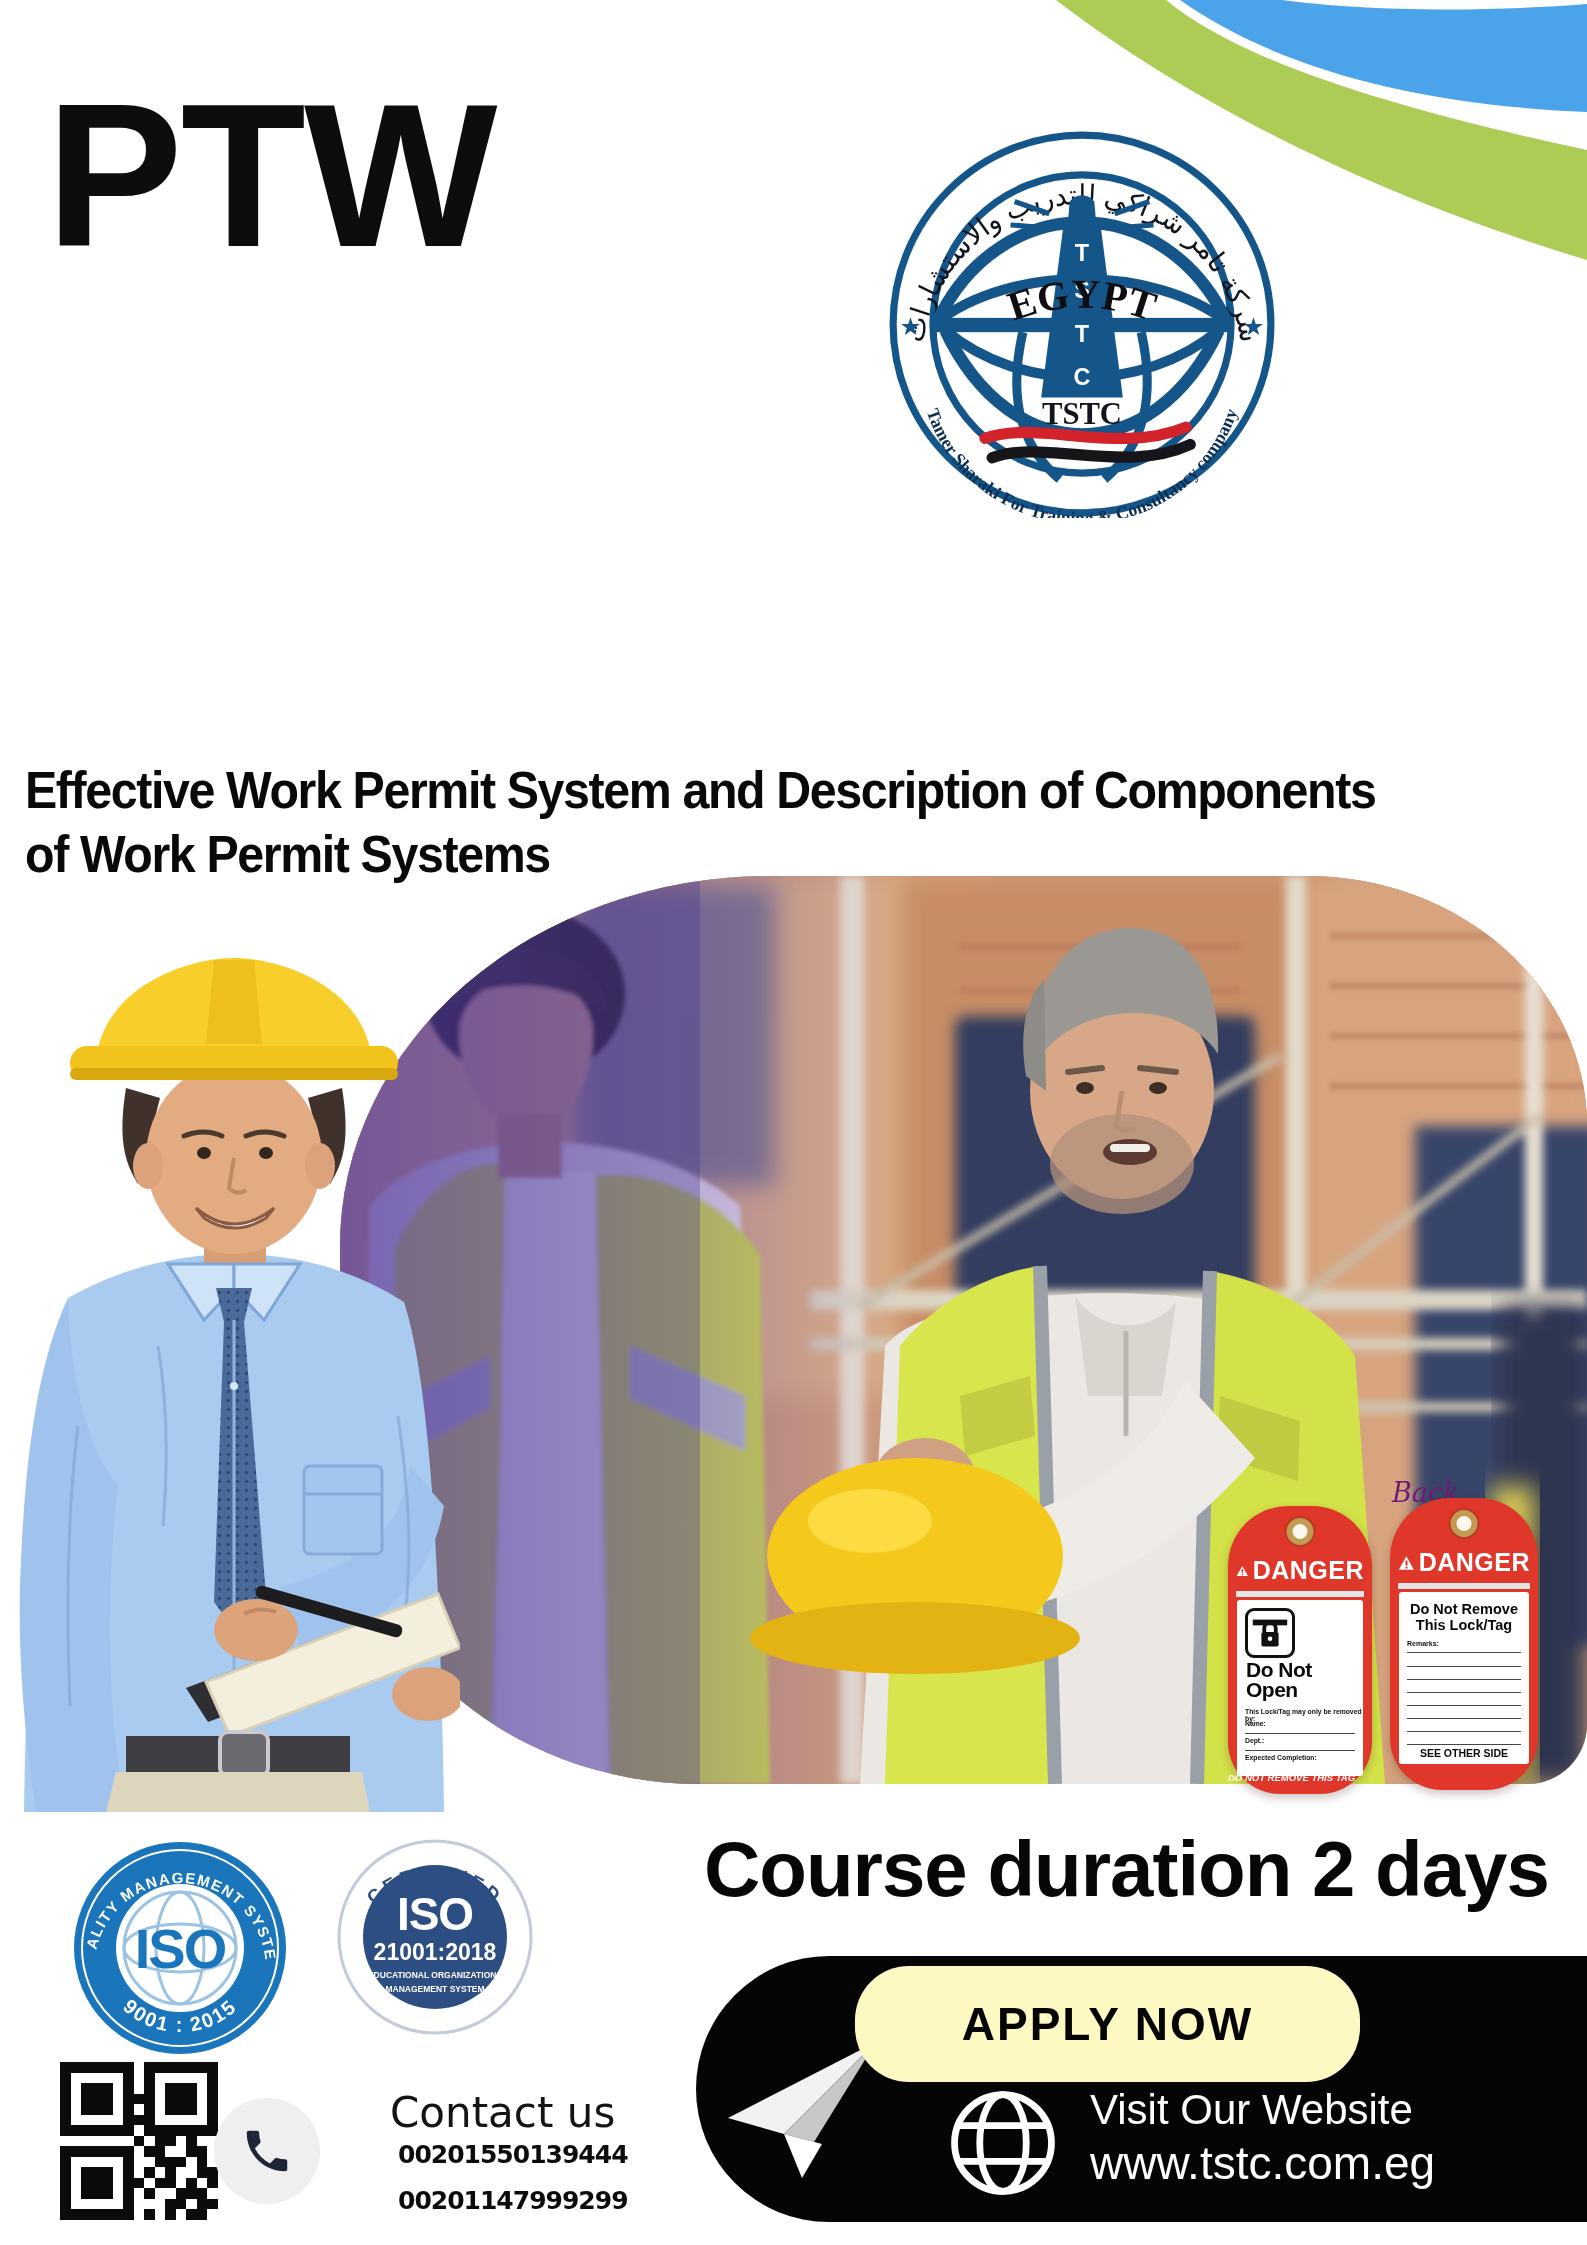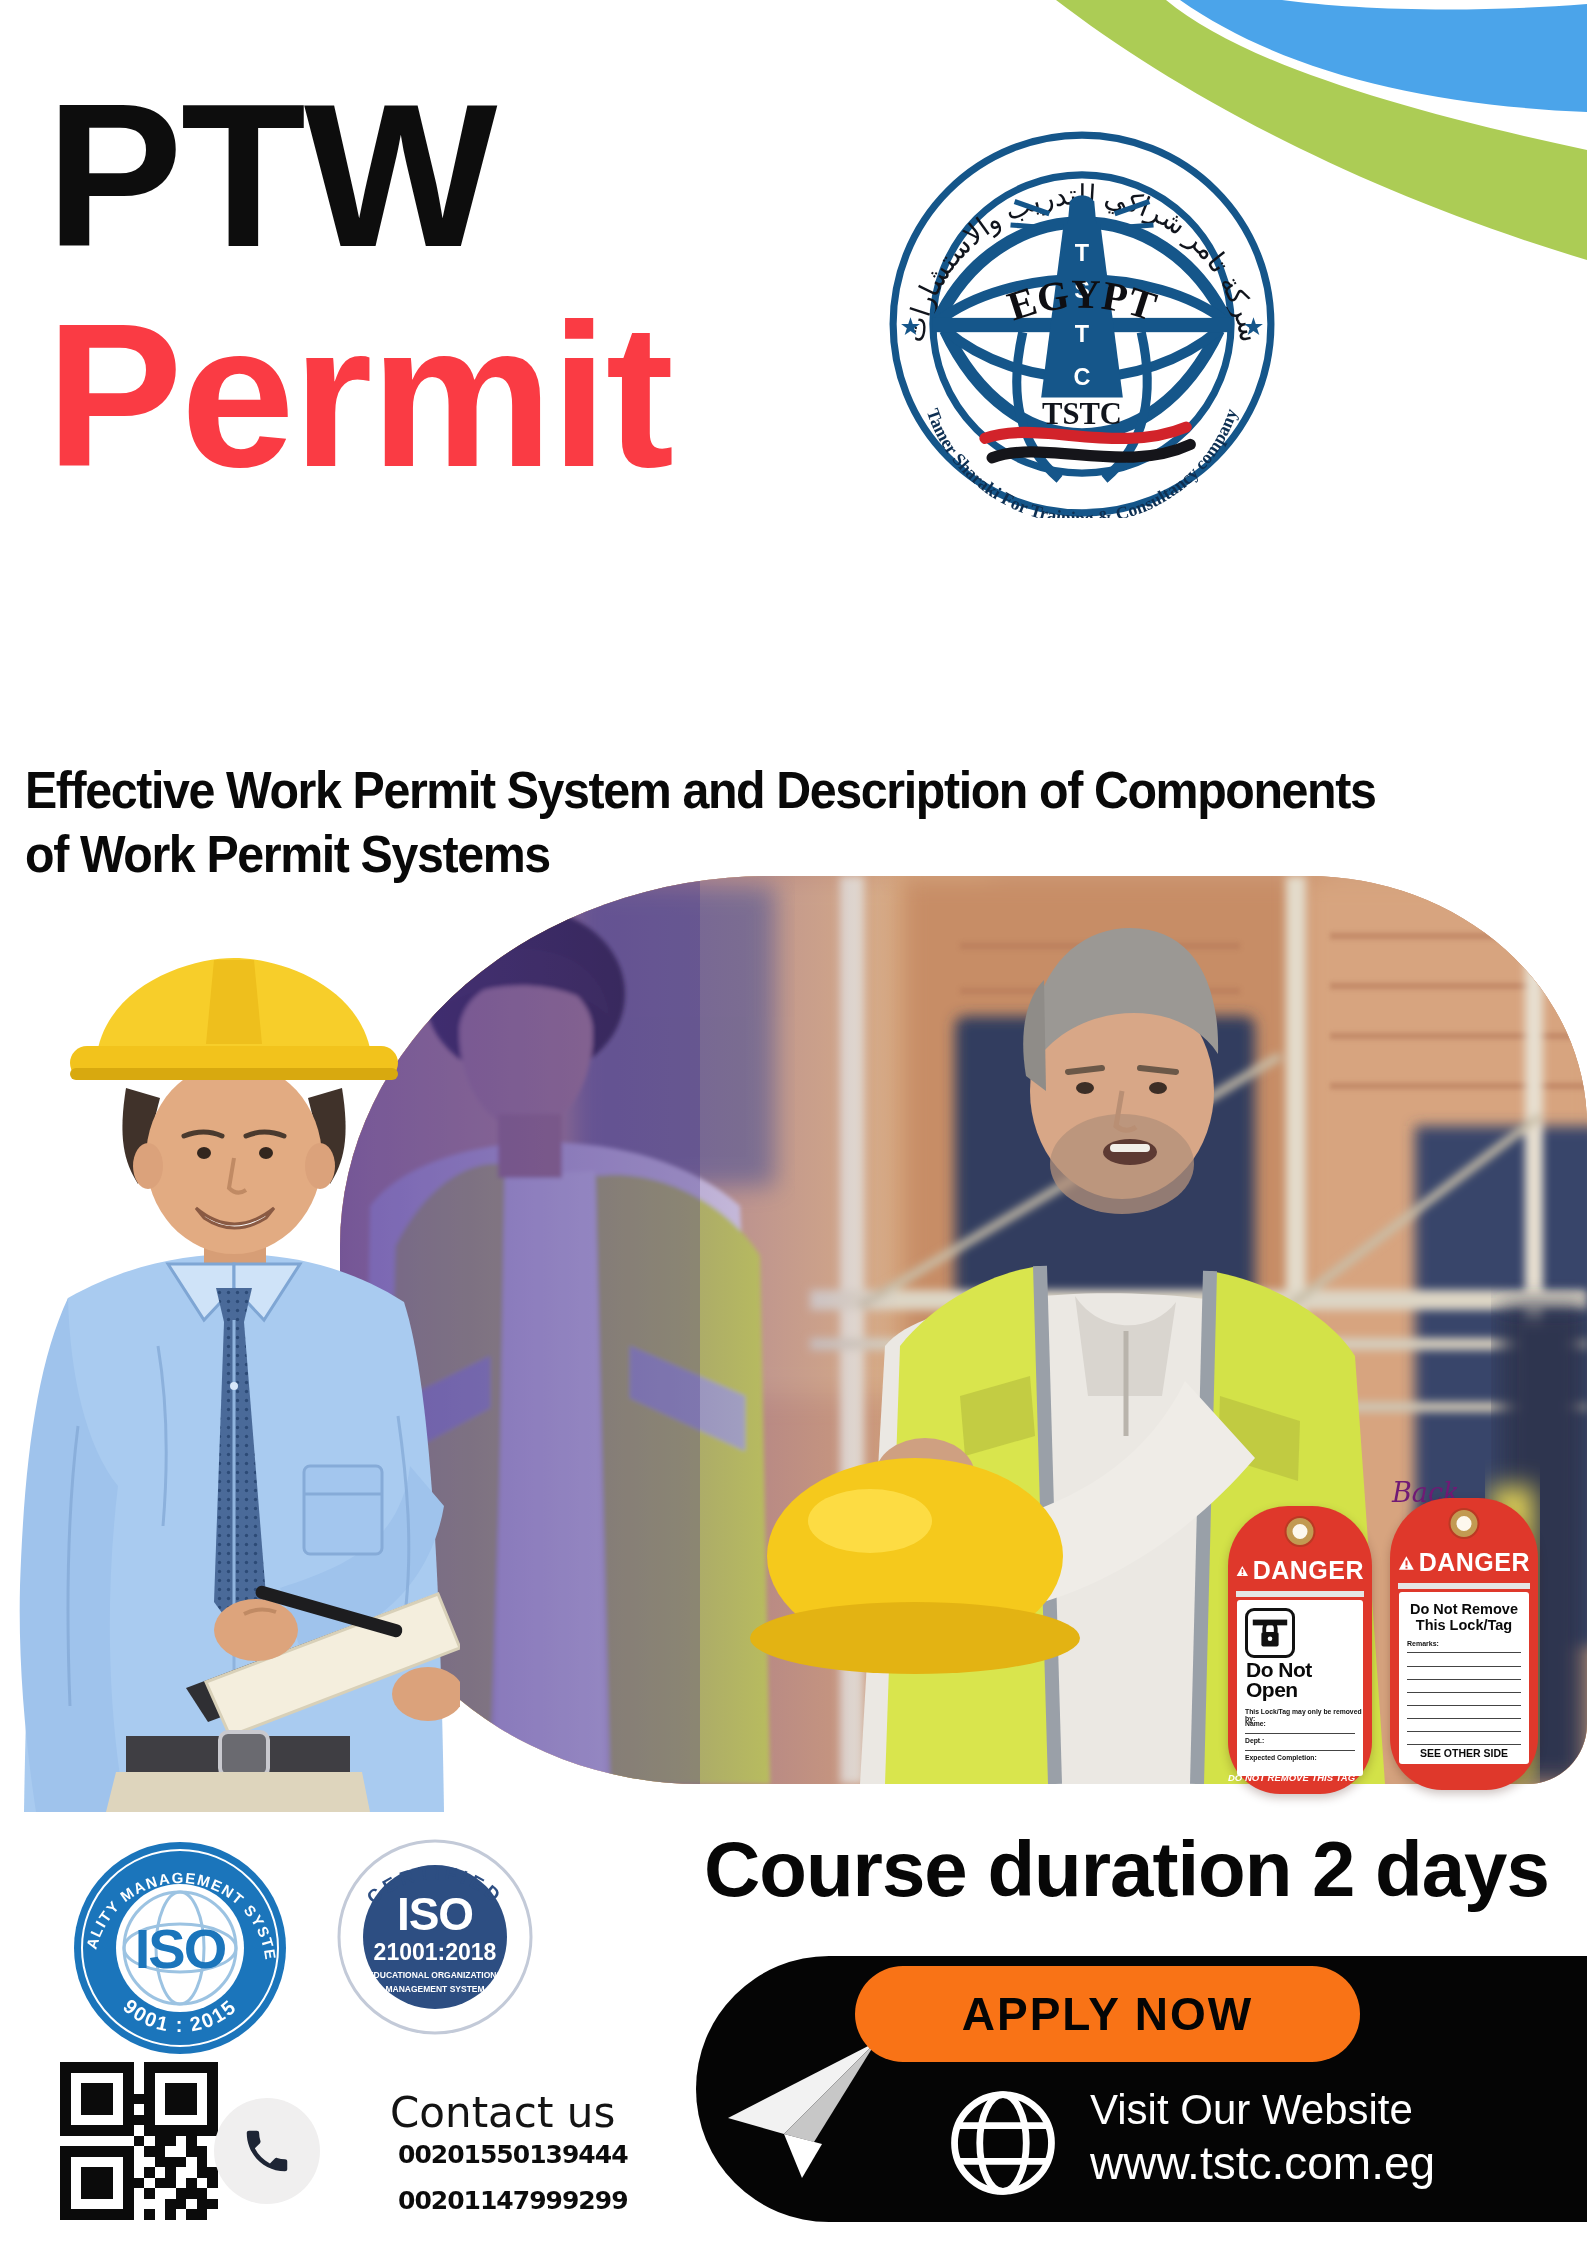--- a/index.html
+++ b/index.html
@@ -35,21 +35,21 @@
   .t-foot{position:absolute;bottom:11px;left:0;right:0;text-align:left;color:#fff;font-size:9.5px;font-weight:700;font-style:italic;}
   .rt-title{position:absolute;top:9px;left:0;right:0;text-align:center;font-size:14.5px;font-weight:700;line-height:1.12;color:#0a0a0a;}
   .remarks{position:absolute;left:8px;right:8px;top:48px;font-size:7px;font-weight:700;border-bottom:1.2px solid #444;height:12px;}
   .rline{position:absolute;left:8px;right:8px;border-bottom:1.2px solid #444;height:12px;}
   .seeother{position:absolute;bottom:5px;left:0;right:0;text-align:center;font-size:10.5px;font-weight:700;color:#0a0a0a;}
   .backlbl{position:absolute;left:1392px;top:1477px;font-family:"DejaVu Serif", serif;font-style:italic;font-size:27px;color:#701a75;}
 
   
   .course{position:absolute;left:704px;top:1824px;font-size:78px;font-weight:700;letter-spacing:-1px;color:#070707;white-space:nowrap;}
   .blackpill{position:absolute;left:696px;top:1956px;width:891px;height:266px;background:#050505;border-radius:133px 0 0 133px;}
-  .applybtn{position:absolute;left:855px;top:1966px;width:505px;height:96px;background:#f97316;border-radius:54px;
+  .applybtn{position:absolute;left:855px;top:1966px;width:505px;height:116px;background:#fef9c3;border-radius:54px;
             display:flex;align-items:center;justify-content:center;font-size:46px;font-weight:700;letter-spacing:2px;color:#050505;cursor:pointer;}
   .visit{position:absolute;left:1090px;top:2086px;font-size:42px;color:#fff;font-weight:400;white-space:nowrap;}
   .weburl{position:absolute;left:1090px;top:2136px;font-size:46px;color:#fff;font-weight:400;white-space:nowrap;cursor:pointer;}
   .qr{position:absolute;left:60px;top:2062px;width:158px;height:158px;display:grid;
       grid-template-columns:repeat(15,1fr);grid-template-rows:repeat(15,1fr);background:#fff;}
   .qr div{background:#fff;} .qr div.on{background:#0b0b0b;}
   .phonecircle{position:absolute;left:214px;top:2098px;width:106px;height:106px;border-radius:50%;background:#f0efef;
                display:flex;align-items:center;justify-content:center;}
   .contactlbl{position:absolute;left:390px;top:2088px;font-size:42px;font-weight:500;color:#141414;font-family:"DejaVu Sans", sans-serif;}
   .phonenum{position:absolute;left:398px;font-size:25px;font-weight:700;color:#0c0c0c;font-family:"DejaVu Sans", sans-serif;letter-spacing:-1px;}
@@ -61,21 +61,20 @@
 <body>
 
 <div class="page">
 
   <svg class="abs" style="left:0;top:0;" width="1587" height="340">
     <path d="M1180,0 C1280,70 1420,105 1587,112 L1587,4 C1460,14 1350,9 1282,0 Z" fill="#4BA4EA"></path>
     <path d="M1056,0 C1180,95 1360,192 1587,260 L1587,150 C1400,110 1240,62 1166,0 Z" fill="#ACCC55"></path>
   </svg>
 
   <div class="title black" style="top:72px;">PTW</div>
-  <div class="title red" style="top:292px;">Permit</div>
   <div class="subtitle">
     <div>Effective Work Permit System and Description of Components</div>
     <div>of Work Permit Systems</div>
   </div>
 
   <svg class="abs" style="left:888px;top:130px;" width="388" height="388" viewBox="0 0 380 380">
     <defs>
       <path id="arcTop" d="M 34,212 A 157,157 0 0 1 346,212"></path>
       <path id="arcBot" d="M 30,226 A 160,160 0 0 0 350,226"></path>
     </defs>

